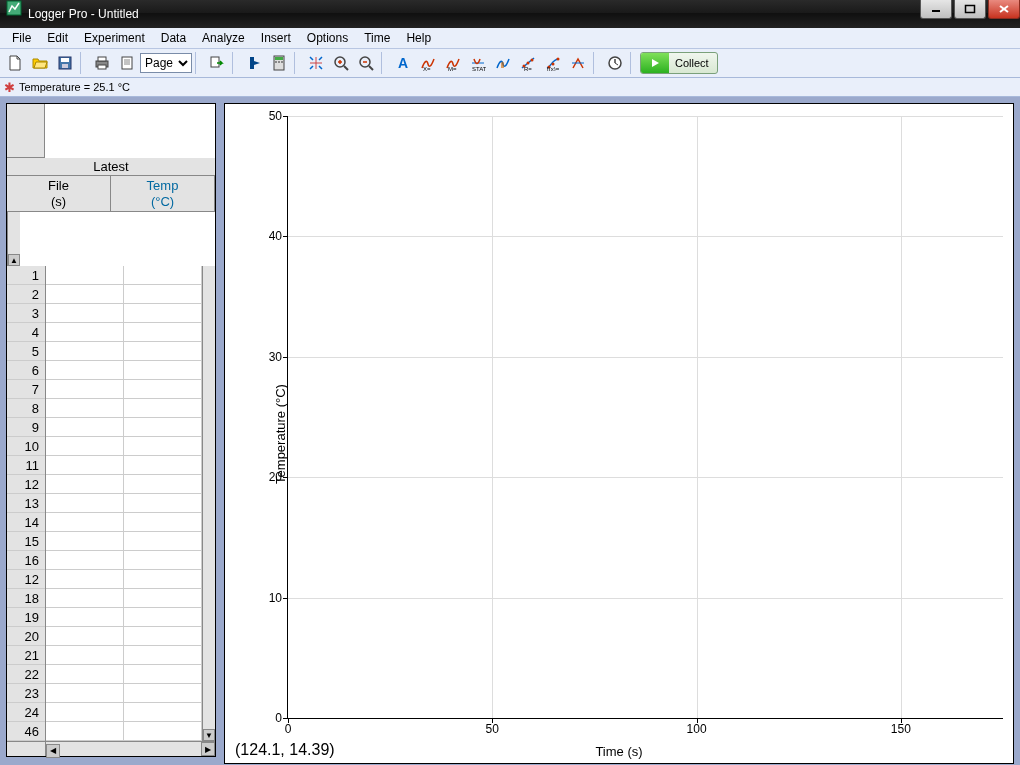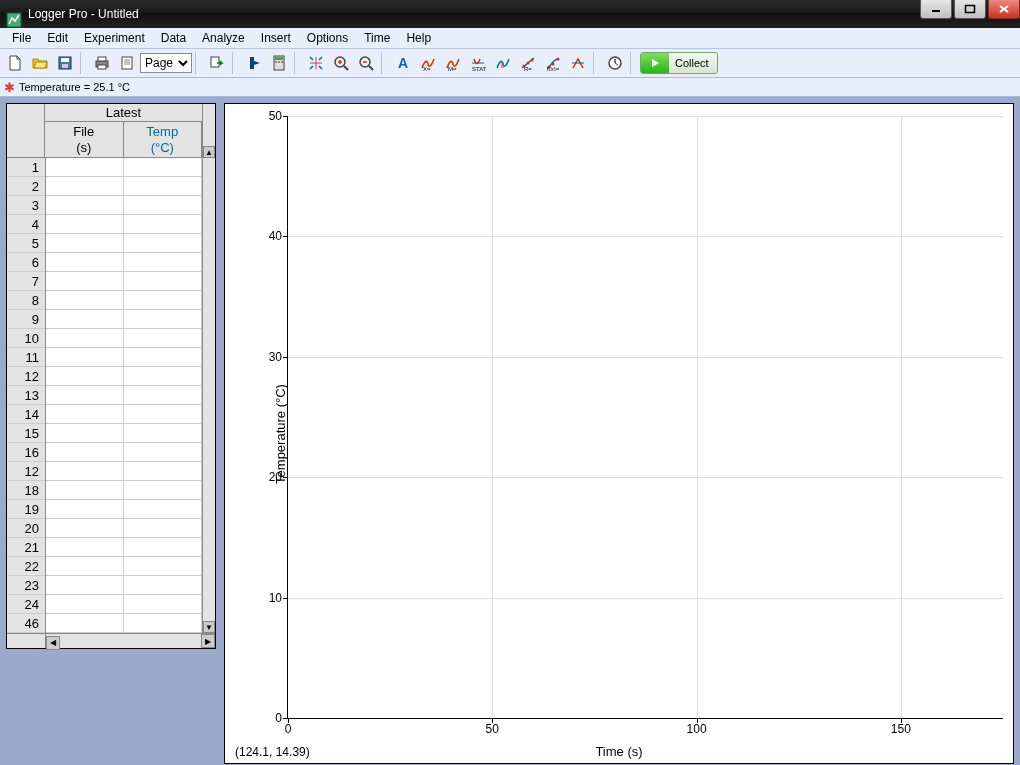--- a/index.html
+++ b/index.html
@@ -1,18 +1,18 @@
 <!DOCTYPE html>
 <html><head>
 <meta charset="utf-8">
 <style>
   html,body{margin:0;padding:0;font-family:"Segoe UI",Tahoma,Arial,sans-serif;font-size:12px;background:#fff;}
   body{width:1020px;height:765px;overflow:hidden;box-sizing:border-box;}
   
-  .titlebar{height:28px;background:linear-gradient(to bottom,#2a2a2a,#1a1a1a 45%,#0f0f0f 46%,#222);color:#fff;display:flex;align-items:flex-end;padding:0 0 0 6px;position:relative;}
+  .titlebar{height:28px;background:linear-gradient(to bottom,#2a2a2a,#1a1a1a 45%,#0f0f0f 46%,#222);color:#fff;display:flex;align-items:flex-start;padding:0 0 0 6px;position:relative;}
   .titlebar .app-icon{width:16px;height:16px;margin-right:6px;display:inline-flex;align-items:center;justify-content:center;}
   .titlebar .title-text{font-size:12px;line-height:28px;}
   .win-btns{position:absolute;right:0;top:0;display:flex;height:20px;}
   .win-btn{width:30px;height:18px;margin-left:2px;display:flex;align-items:center;justify-content:center;border:1px solid #555;border-top:none;border-radius:0 0 3px 3px;background:linear-gradient(to bottom,#e6e6e6,#bfbfbf);}
   .win-btn.close{background:linear-gradient(to bottom,#e98a7f,#c83320);border-color:#8a2c1f;}
   .win-btn svg{width:12px;height:10px;}
   
   .menubar{height:20px;background:#e9effa;border-bottom:1px solid #b8c6e2;display:flex;align-items:center;padding:0 4px;font-size:12px;color:#000;}
   .menubar span{padding:2px 8px;cursor:default;}
   
@@ -24,21 +24,21 @@
   .collect-btn .play{width:28px;height:100%;background:linear-gradient(to bottom,#7fe05a,#2cb120);display:flex;align-items:center;justify-content:center;}
   .collect-btn .lbl{padding:0 8px 0 6px;font-size:11px;color:#000;}
   
   .infobar{height:18px;background:#e9effa;border-bottom:1px solid #a8b9da;display:flex;align-items:center;padding:0 4px;font-size:11px;}
   .infobar .star{color:#d04040;margin-right:4px;font-size:13px;}
   
   .content{display:flex;height:calc(765px - 28px - 20px - 26px - 18px);background:#9ba9cc;padding:6px;box-sizing:border-box;gap:8px;}
   
   .left{width:210px;display:flex;flex-direction:column;gap:6px;}
   .table-box{flex:0 0 540px;background:#fff;border:1px solid #000;display:flex;flex-direction:column;box-sizing:border-box;}
-  .table-head{display:flex;font-size:13px;text-align:left;}
+  .table-head{display:flex;font-size:13px;text-align:left;flex-direction:column;}
   .row-col{width:38px;background:#e3e3e3;border-right:1px solid #888;border-bottom:1px solid #888;box-sizing:border-box;}
   .data-cols{flex:1;display:flex;flex-direction:column;}
   .latest-row{height:18px;background:#e3e3e3;border-bottom:1px solid #888;display:flex;align-items:center;justify-content:center;box-sizing:border-box;}
   .col-row{display:flex;height:36px;}
   .col-cell{flex:1;background:#e3e3e3;border-right:1px solid #888;border-bottom:1px solid #888;display:flex;flex-direction:column;align-items:center;justify-content:center;font-size:13px;box-sizing:border-box;line-height:1.2;}
   .col-cell.temp{color:#0369a1;}
   .scroll-col{width:12px;background:#e3e3e3;border-left:1px solid #888;position:relative;}
   .scroll-col .arrow{position:absolute;left:0;width:12px;height:12px;background:#ccc;border:1px solid #888;box-sizing:border-box;display:flex;align-items:center;justify-content:center;font-size:8px;}
   .table-body{flex:1;display:flex;overflow:hidden;}
   .rownum-col{width:38px;background:#e3e3e3;border-right:1px solid #888;display:flex;flex-direction:column;}
@@ -52,21 +52,21 @@
   .hscroll .arrow{width:14px;height:100%;border:1px solid #888;background:#ccc;box-sizing:border-box;display:inline-flex;align-items:center;justify-content:center;font-size:8px;}
   .hscroll .rs{position:absolute;right:0;}
   .meter-box{flex:1;background:#fff;border:2px solid #d02020;display:flex;flex-direction:column;align-items:center;justify-content:center;}
   .meter-box .mlbl{color:#d02020;font-size:28px;font-family:Arial,sans-serif;}
   .meter-box .mval{color:#d02020;font-size:30px;font-family:Arial,sans-serif;}
   
   .right{flex:1;background:#fff;border:1px solid #000;position:relative;box-sizing:border-box;}
   .graph-area{position:absolute;inset:0;}
   .ylabel{position:absolute;left:6px;top:50%;transform:translateY(-50%) rotate(-90deg);transform-origin:center;font-size:13px;white-space:nowrap;}
   .xlabel{position:absolute;bottom:4px;left:50%;transform:translateX(-50%);font-size:13px;}
-  .cursor-pos{position:absolute;bottom:4px;left:10px;font-size:12px;}
+  .cursor-pos{position:absolute;bottom:4px;left:10px;font-size:16px;}
   .plot{position:absolute;left:62px;top:12px;right:10px;bottom:44px;border-left:1px solid #000;border-bottom:1px solid #000;}
   .gridline-v{position:absolute;top:0;bottom:0;border-left:1px solid #ddd;}
   .gridline-h{position:absolute;left:0;right:0;border-top:1px solid #ddd;}
   .ytick{position:absolute;right:100%;padding-right:6px;font-size:12px;transform:translateY(-50%);text-align:right;width:30px;}
   .xtick{position:absolute;top:100%;padding-top:4px;font-size:12px;transform:translateX(-50%);}
   .tickmark-y{position:absolute;right:100%;width:5px;border-top:1px solid #000;}
   .tickmark-x{position:absolute;top:100%;height:5px;border-left:1px solid #000;}
 </style>
 </head>
 <body>

